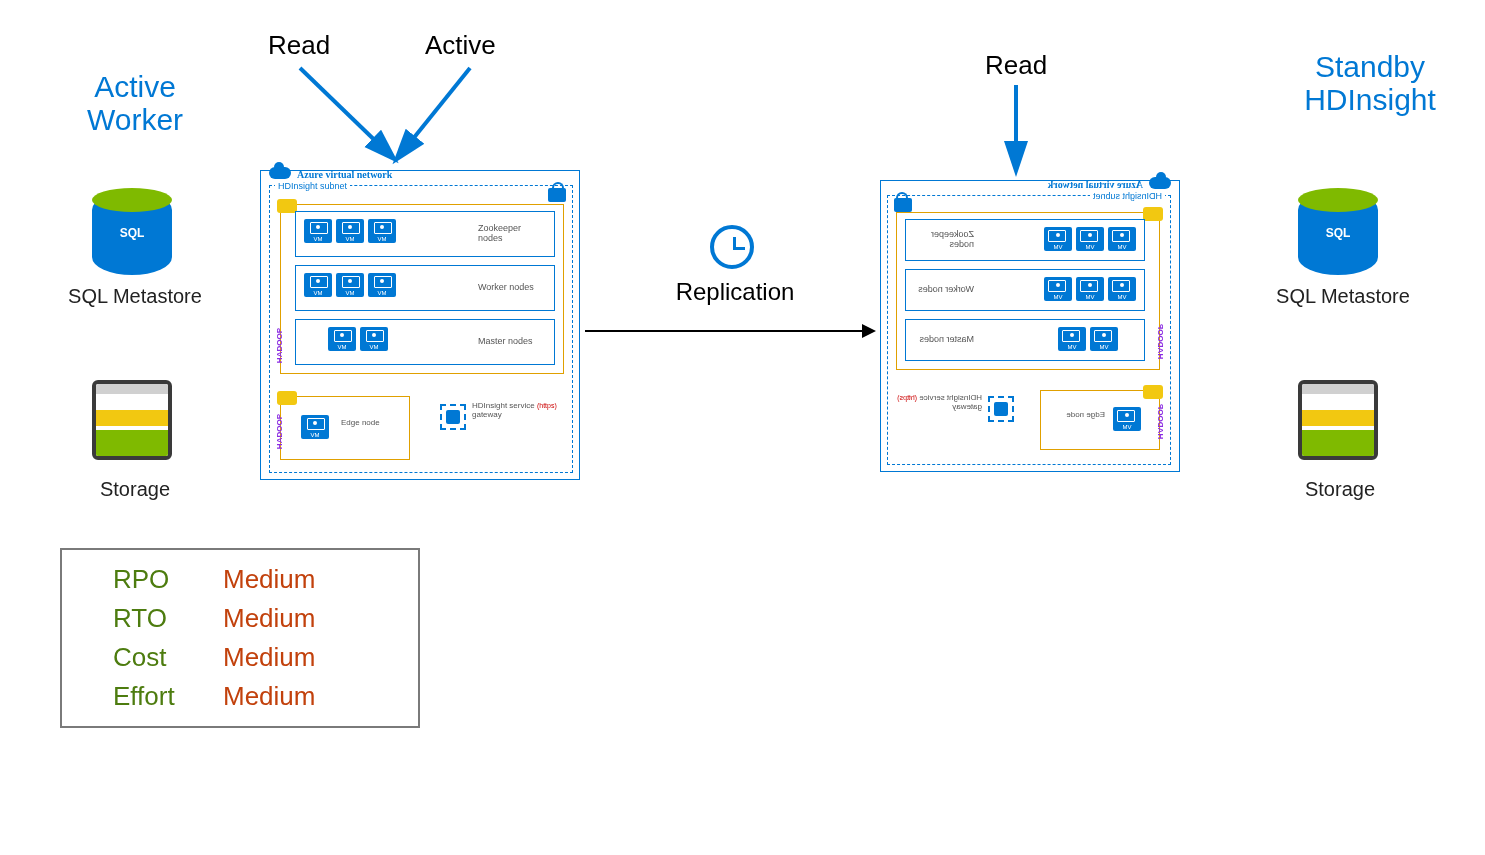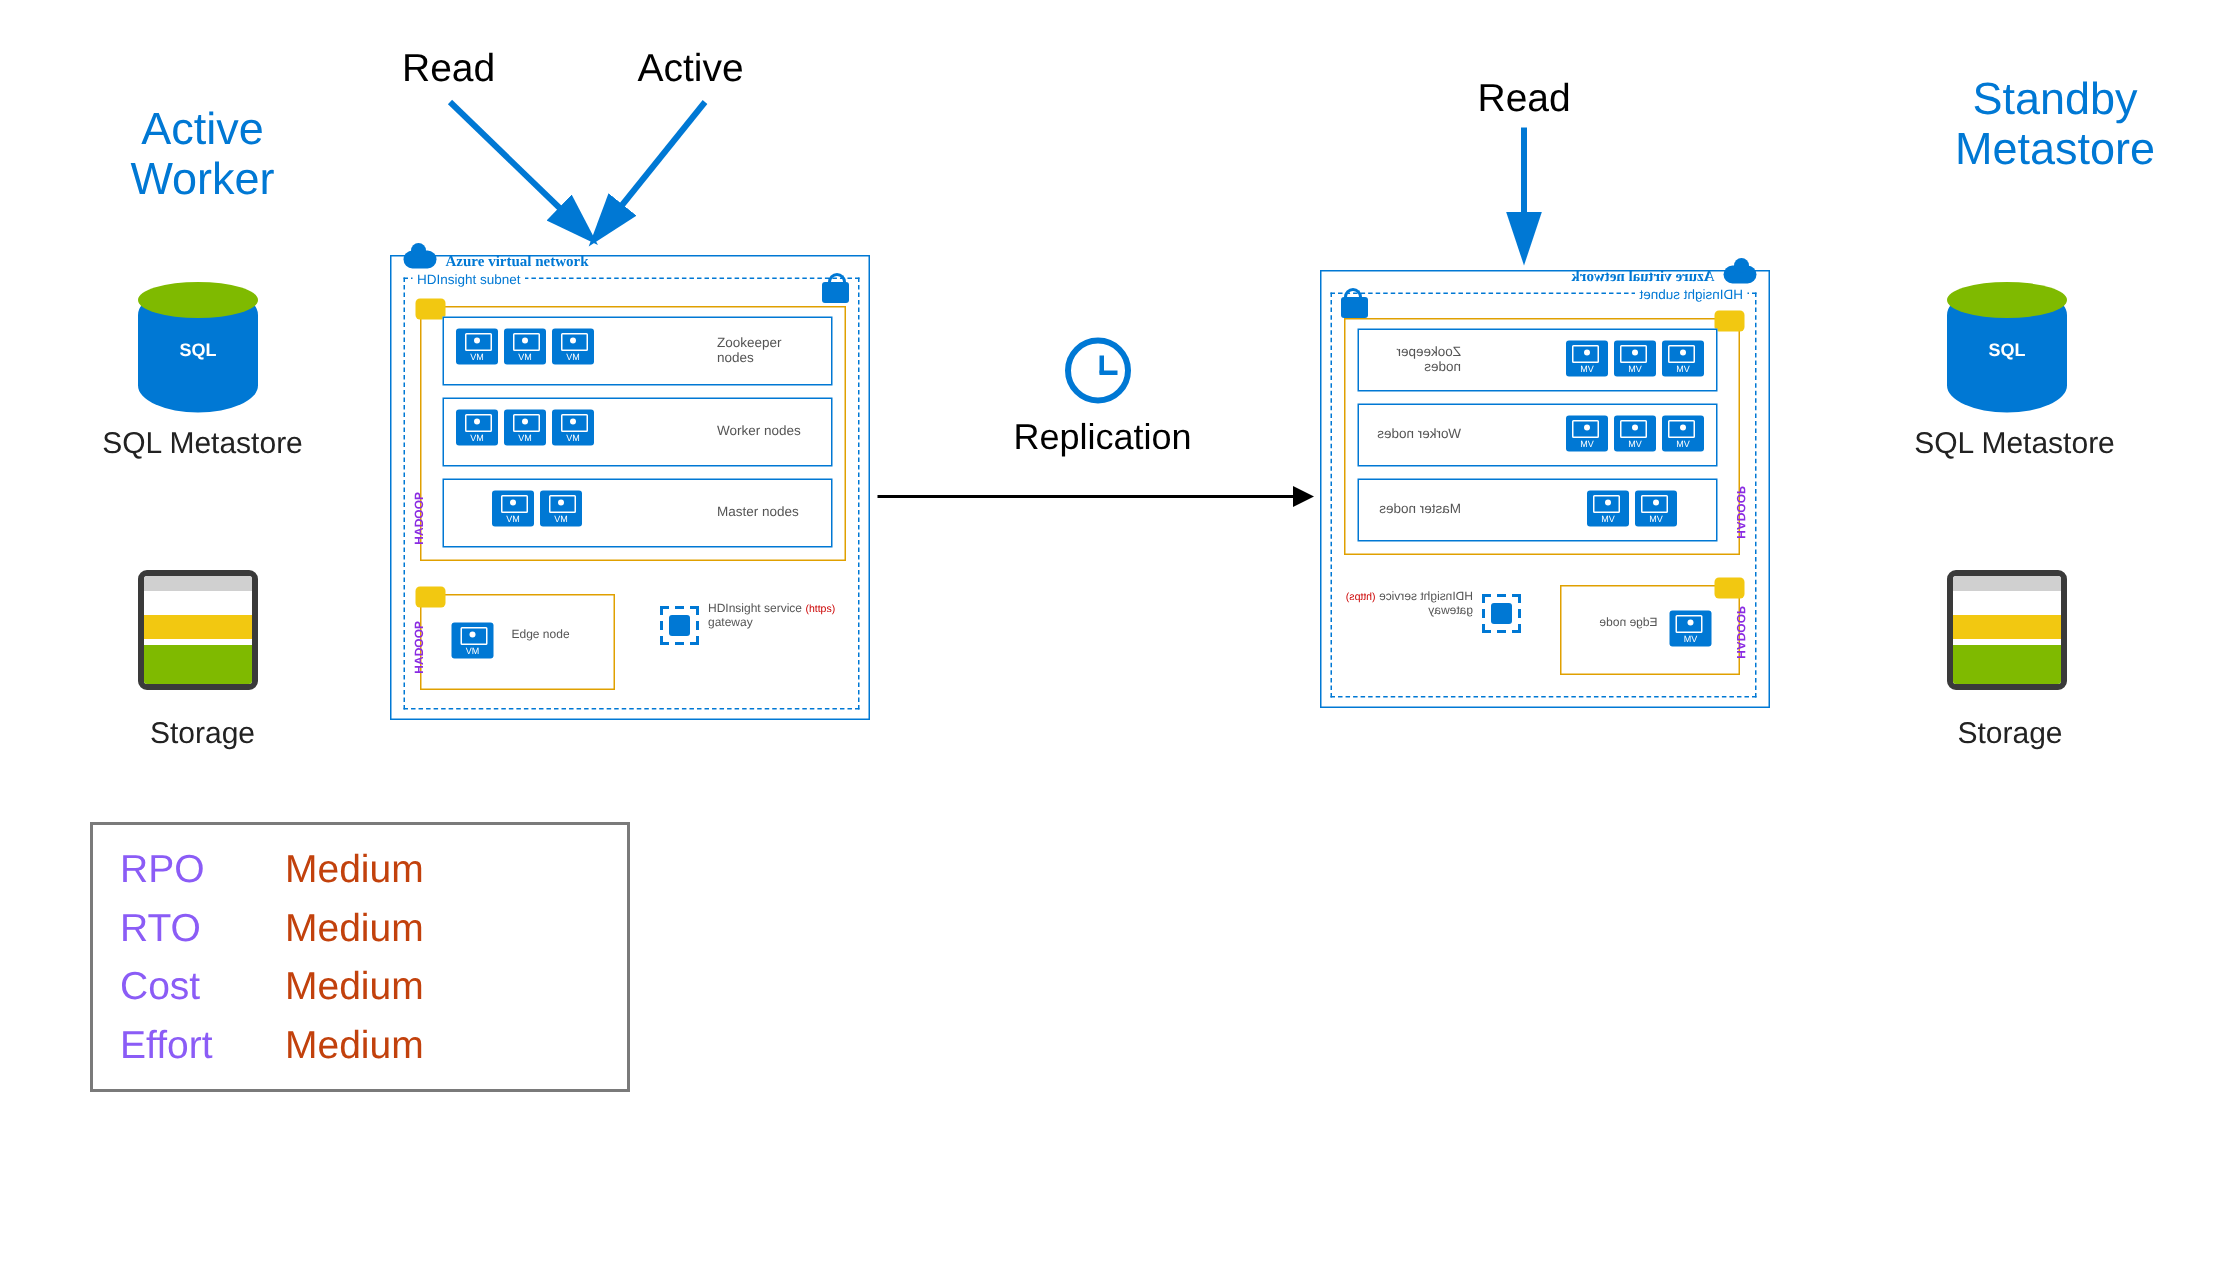--- a/index.html
+++ b/index.html
@@ -98,34 +98,34 @@
 
   
   .b-arrow { position:absolute; }
   .b-arrow svg { overflow:visible; }
 
   
   .metrics {
     position:absolute; border:2px solid #7a7a7a; padding:10px 18px;
   }
   .metrics-row { display:flex; gap:30px; font-size:26px; padding:4px 0;}
-  .metrics-row .k { color:#8b5cf6; width:80px; }
+  .metrics-row .k { color:#4d7c0f; width:80px;margin-left:33px; }
   .metrics-row .v { color:#c2410c; }
 </style>
 </head>
 <body>
 
 <div class="abs title blue" style="left:50px; top:70px; width:170px;">
   <span>Active</span><br>
   <span>Worker</span>
 </div>
 
 <div class="abs title blue" style="left:1280px; top:50px; width:180px;">
   <span>Standby</span><br>
-  <span>Metastore</span>
+  <span>HDInsight</span>
 </div>
 
 <div class="abs black-lbl" style="left:268px; top:30px;">Read</div>
 <div class="abs black-lbl" style="left:425px; top:30px;">Active</div>
 
 <div class="abs black-lbl" style="left:985px; top:50px;">Read</div>
 
 <div class="b-arrow" style="left:280px; top:60px;">
   <svg width="200" height="110">
     <defs>

